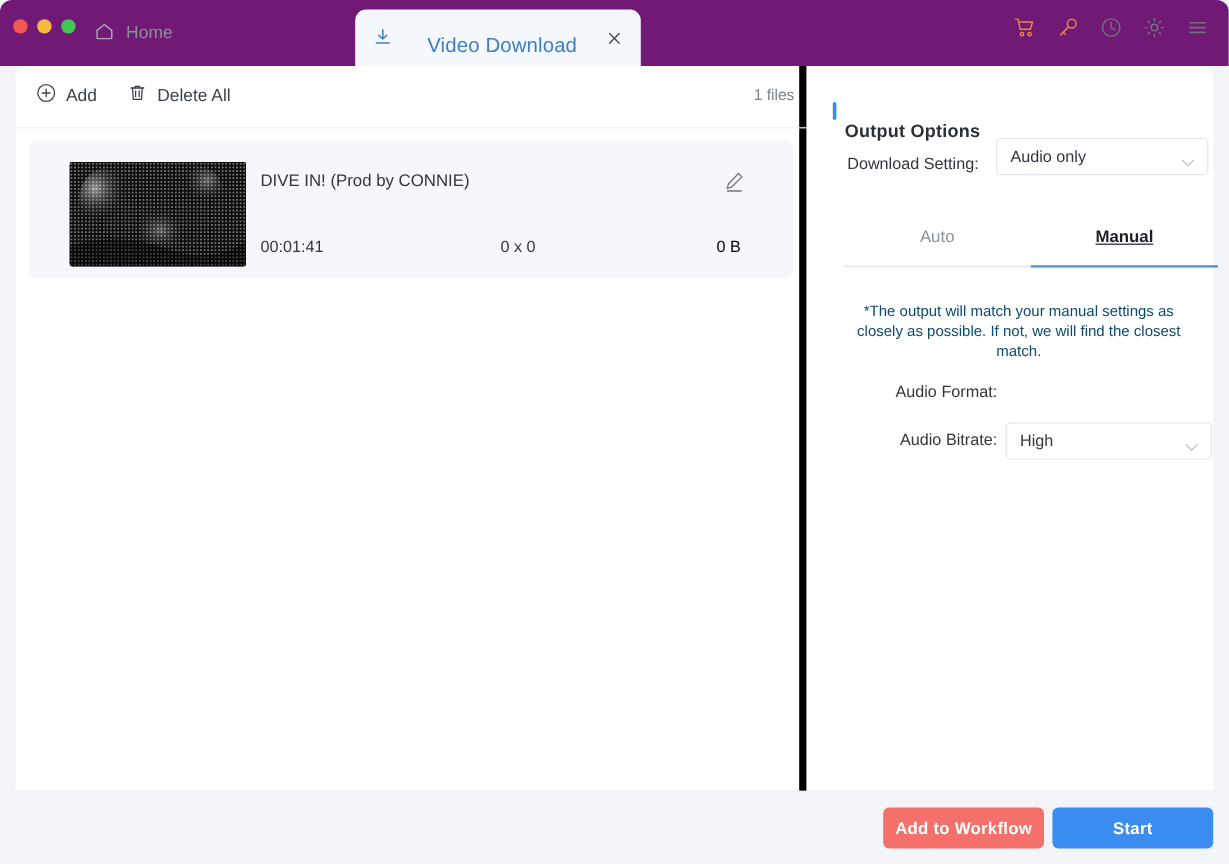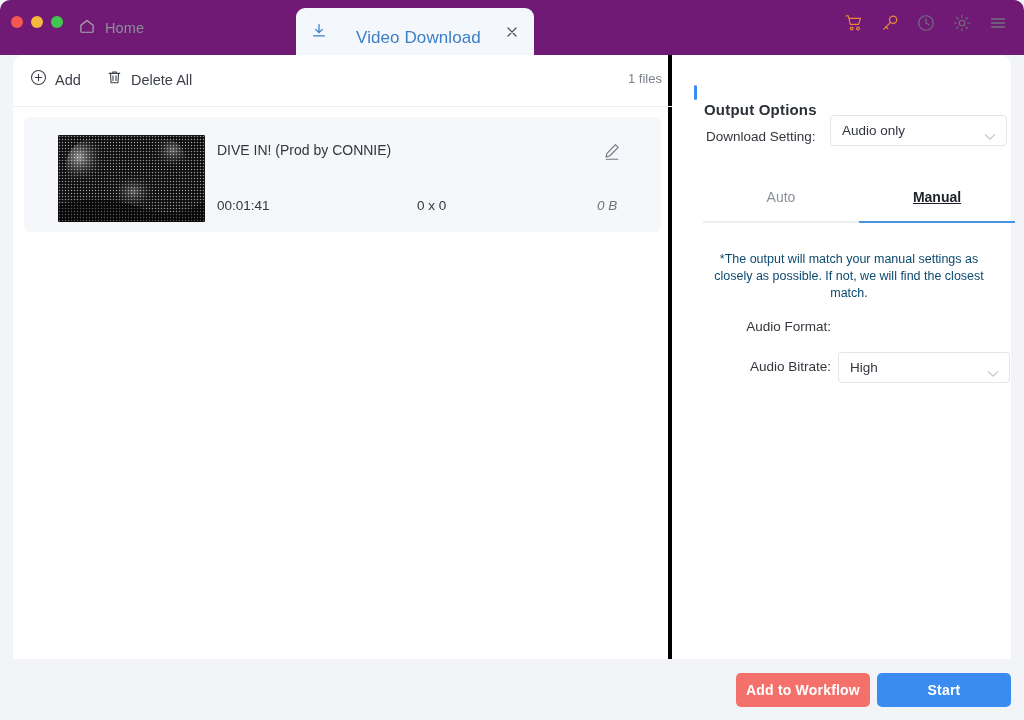--- a/index.html
+++ b/index.html
@@ -72,21 +72,21 @@
     position: absolute; left: 13px; top: 55px;
     width: 998px; height: 604px;
     background: #ffffff;
     border-radius: 10px 10px 0 0;
   }
 
   
   .left-pane {
     position: absolute; left: 0; top: 0;
     width: 659px; height: 604px;
-    border-right: 4px solid #000000;
+    border-right: 6px solid #000000;
   }
   .toolbar {
     position: absolute; left: 0; top: 0;
     width: 659px; height: 52px;
     border-bottom: 1px solid #eef0f3;
   }
   .tool-btn {
     position: absolute; top: 14px;
     display: flex; align-items: center; gap: 8px;
     cursor: default;
@@ -119,21 +119,21 @@
   .meta-dur {
     position: absolute; left: 193px; top: 81px;
     font-size: 13.5px; color: #32363d;
   }
   .meta-res {
     position: absolute; left: 393px; top: 81px;
     font-size: 13.5px; color: #32363d;
   }
   .meta-size {
     position: absolute; left: 573px; top: 81px;
-    font-size: 13.5px; color: #737373; font-style: italic;
+    font-size: 13.5px; color: #000000;
   }
   .edit-icon {
     position: absolute; left: 578px; top: 24px;
     width: 20px; height: 20px;
   }
 
   
   .right-pane {
     position: absolute; left: 660px; top: 0;
     width: 338px; height: 604px;

